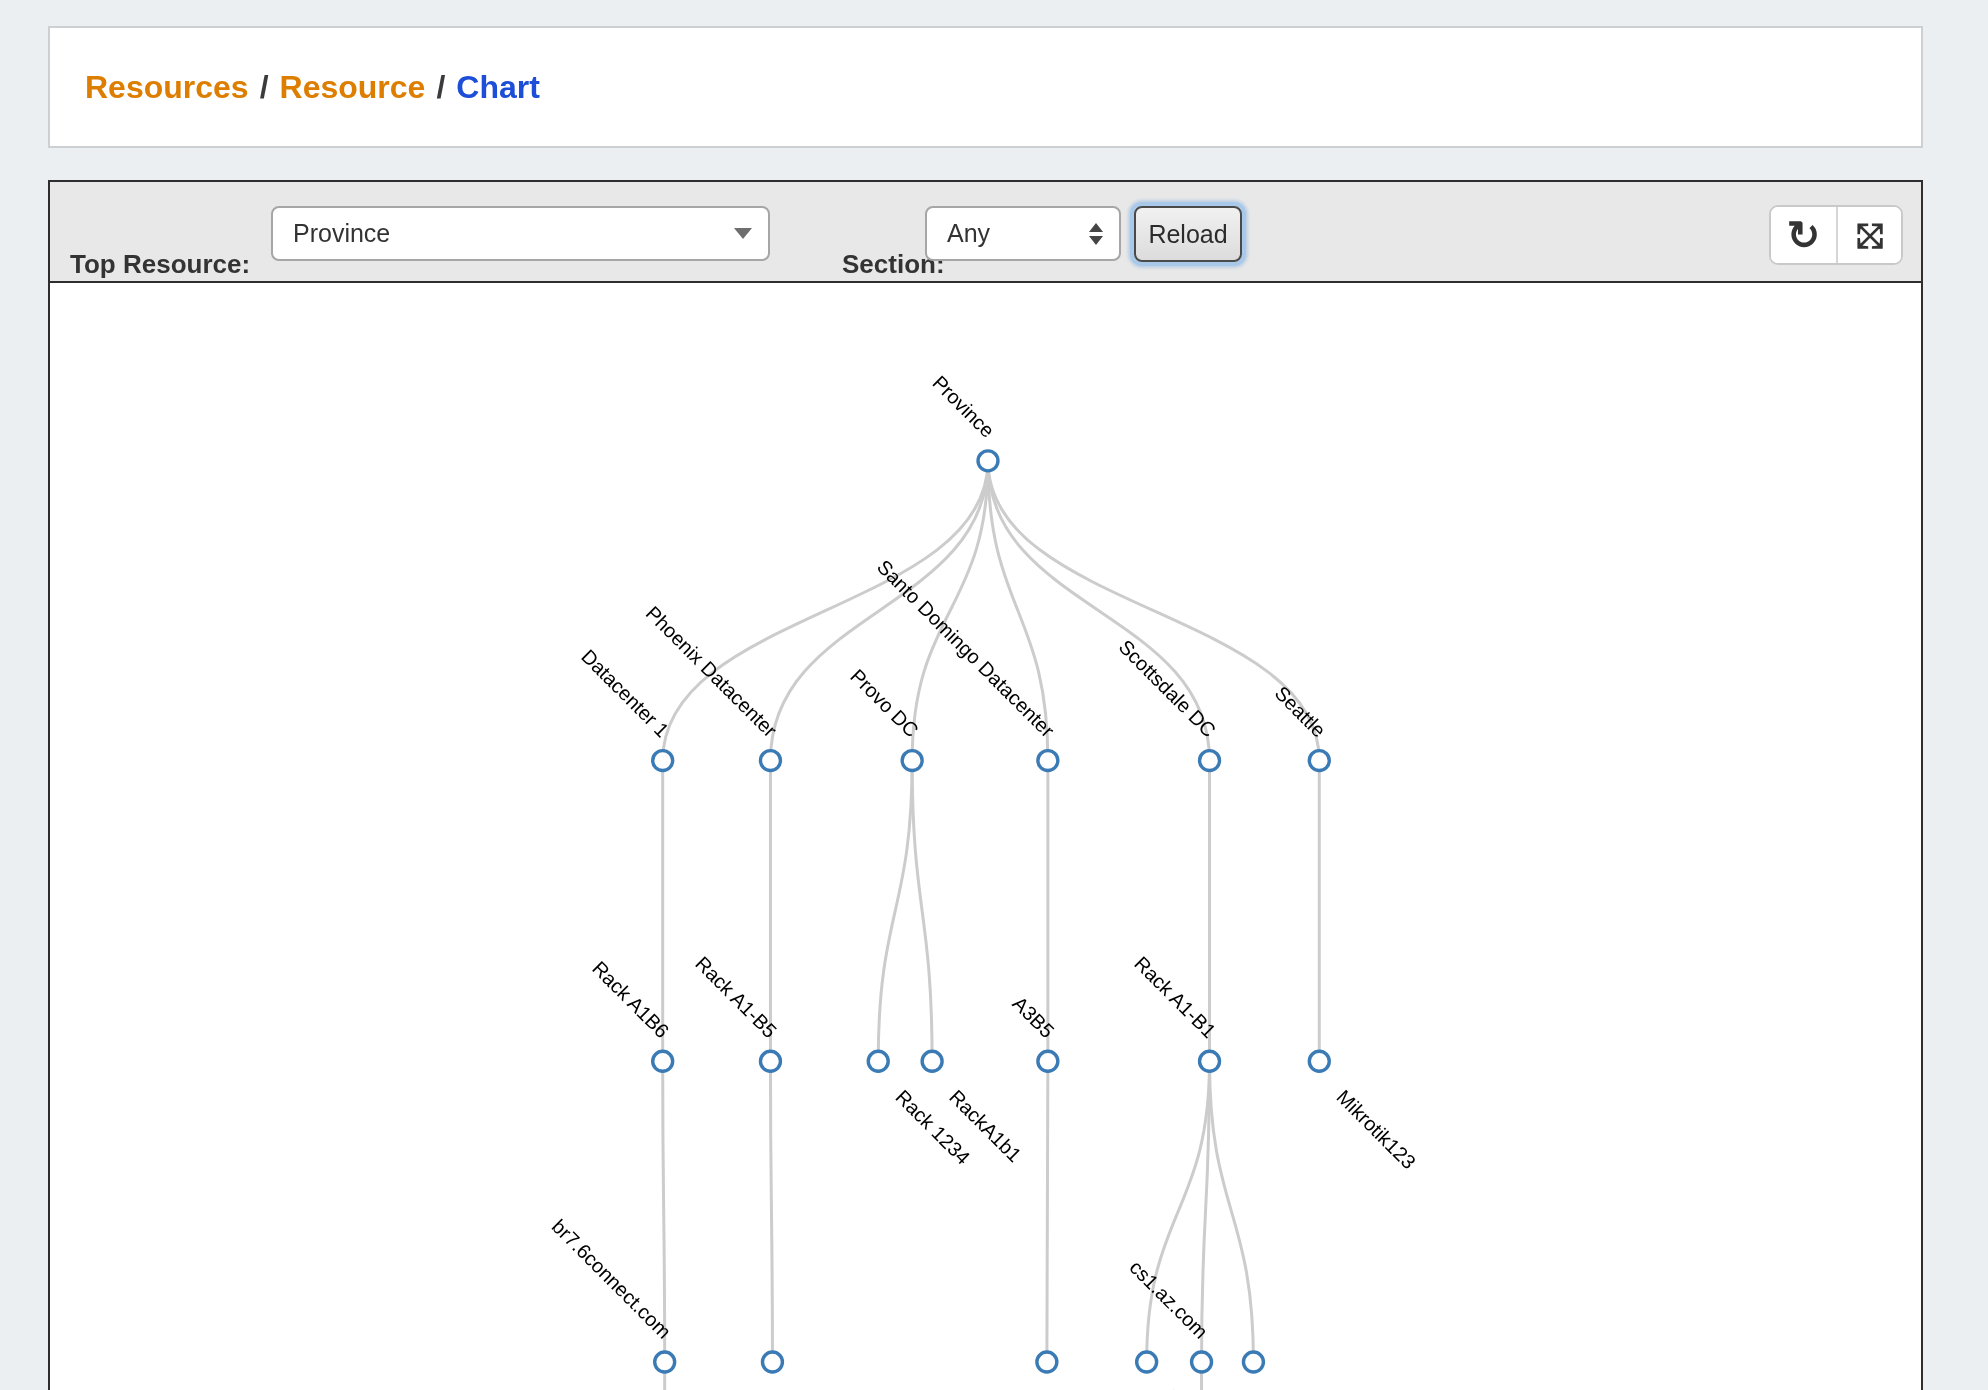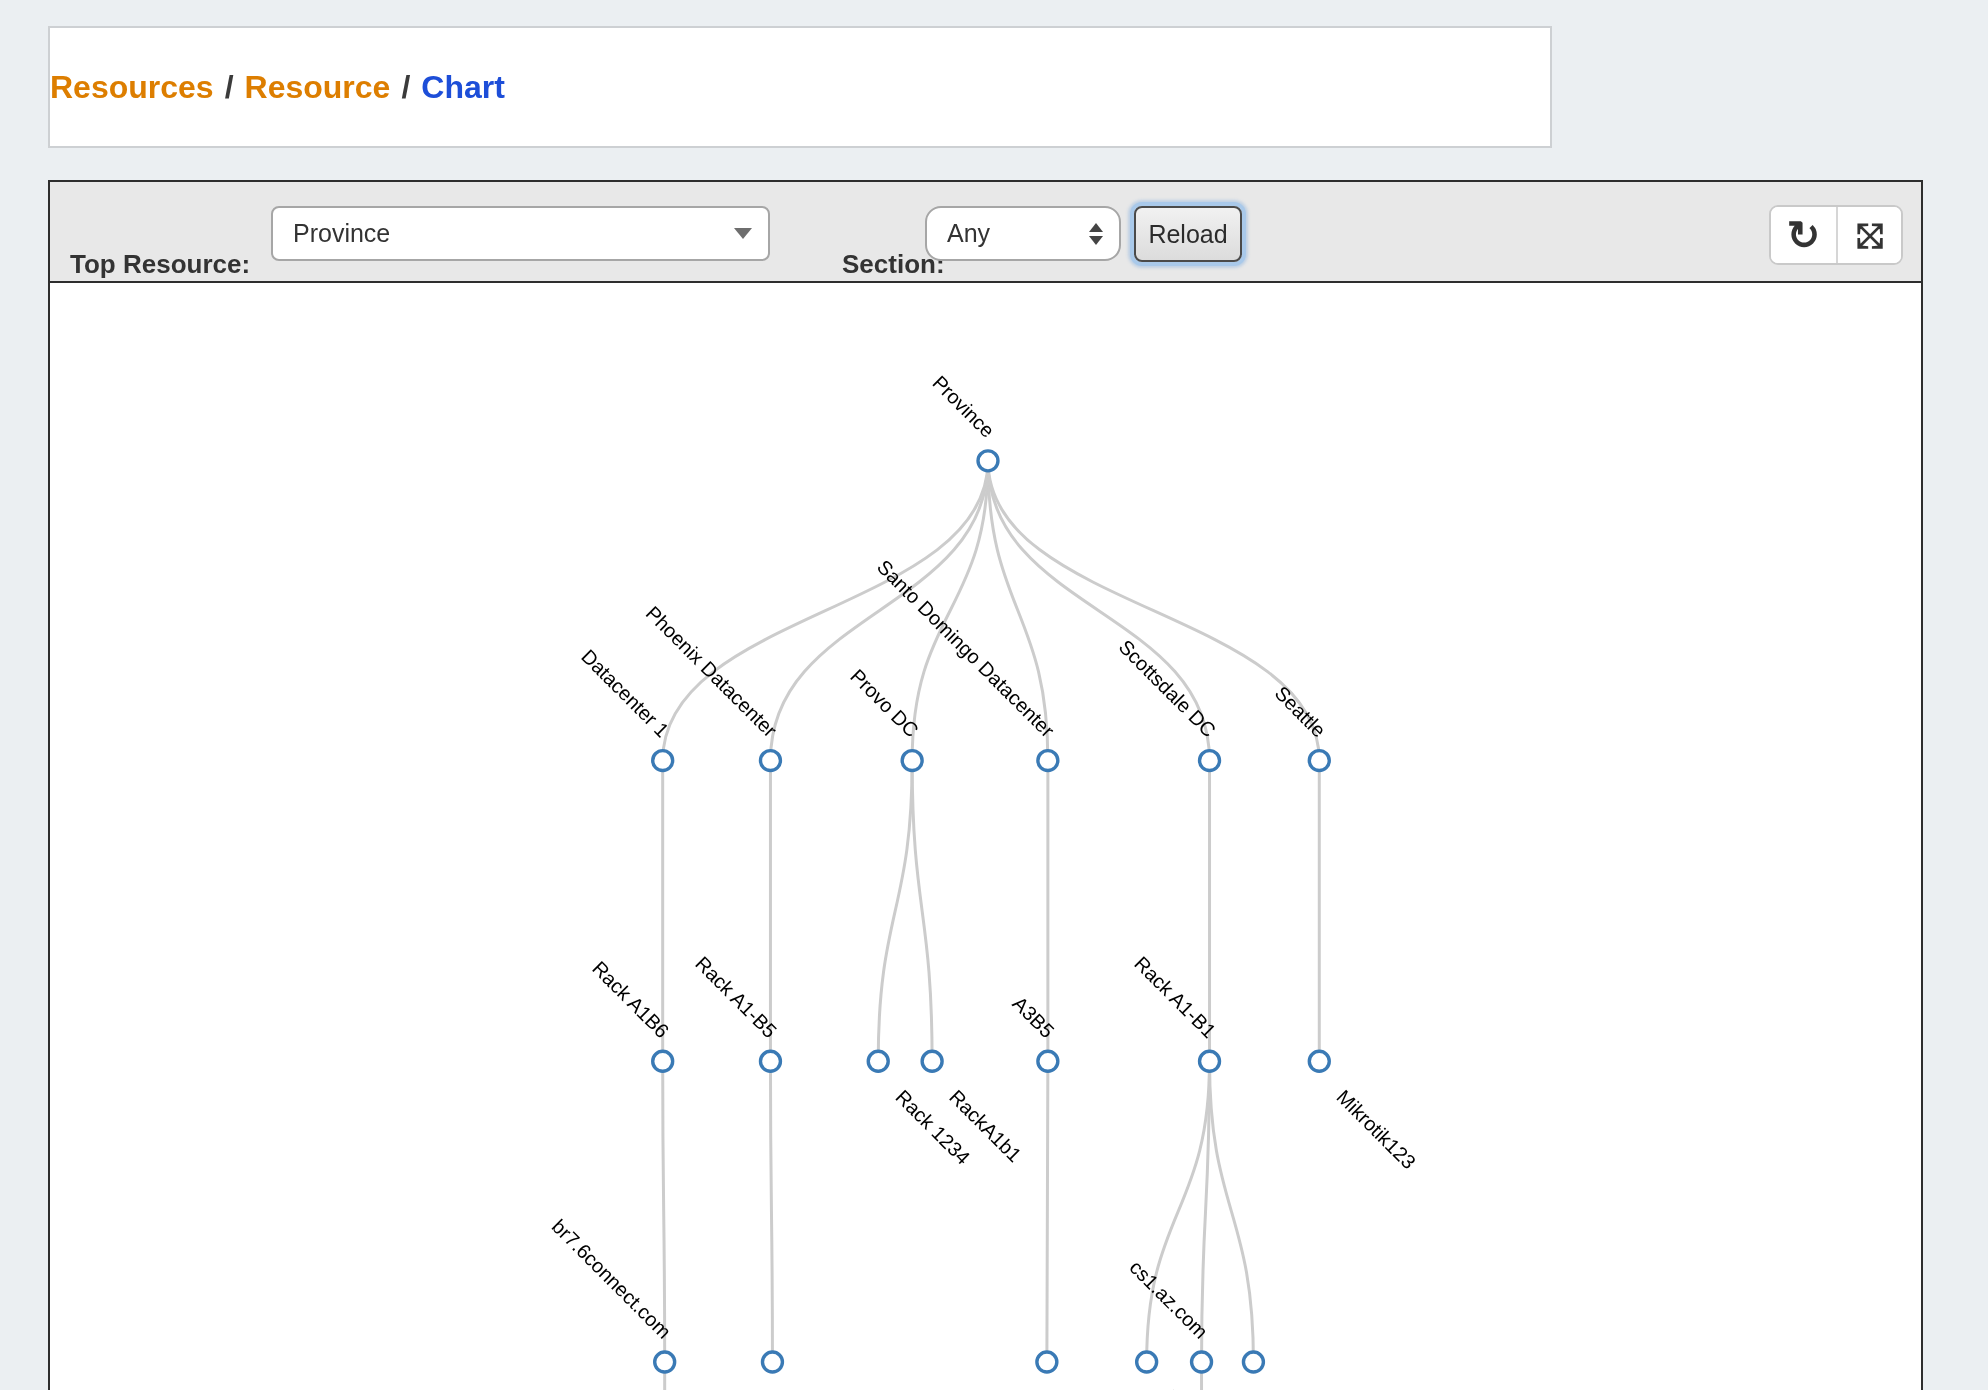--- a/index.html
+++ b/index.html
@@ -5,23 +5,23 @@
   * { margin:0; padding:0; box-sizing:border-box; }
   html,body { width:1988px; height:1390px; overflow:hidden; }
   body {
     background:#ebeff2;
     font-family:"Liberation Sans", sans-serif;
     position:relative;
   }
 
   
   .crumb-card {
-    position:absolute; left:48px; top:26px; width:1504px; height:122px;
+    position:absolute; left:48px; top:26px; width:1875px; height:122px;
     background:#ffffff; border:2px solid #cdd0d3;
-    display:flex; align-items:center; 
+    display:flex; align-items:center; padding-left:35px;
   }
   .crumb-card span { font-size:32px; font-weight:bold; white-space:pre; }
   .crumb-link { color:#dd7e00; }
   .crumb-sep  { color:#3b3b3b; margin:0 11px; }
   .crumb-current { color:#1d4ed8; }
 
   
   .panel {
     position:absolute; left:48px; top:180px; width:1875px; height:1210px;
     border:2px solid #2e2e2e; border-bottom:0; background:#ffffff;
@@ -39,21 +39,21 @@
   #top-resource-label { left:20px; }
   #section-label { left:792px; }
 
   .selectbox {
     position:absolute; top:24px; height:55px; background:#ffffff;
     border:2px solid #a6a6a6; border-radius:8px;
     display:flex; align-items:center; justify-content:space-between;
     padding:0 16px 0 20px; cursor:pointer;
   }
   #top-resource-select { left:221px; width:499px; }
-  #section-select { left:875px; width:196px;border-radius:16px; }
+  #section-select { left:875px; width:196px; }
   .selectbox .value { font-size:25px; color:#333333; }
 
   .caret-down {
     width:0; height:0; border-left:9px solid transparent;
     border-right:9px solid transparent; border-top:11px solid #6e6e6e;
   }
   .spinner { display:flex; flex-direction:column; gap:4px; align-items:center; }
   .spin-up {
     width:0; height:0; border-left:7px solid transparent;
     border-right:7px solid transparent; border-bottom:9px solid #444444;

